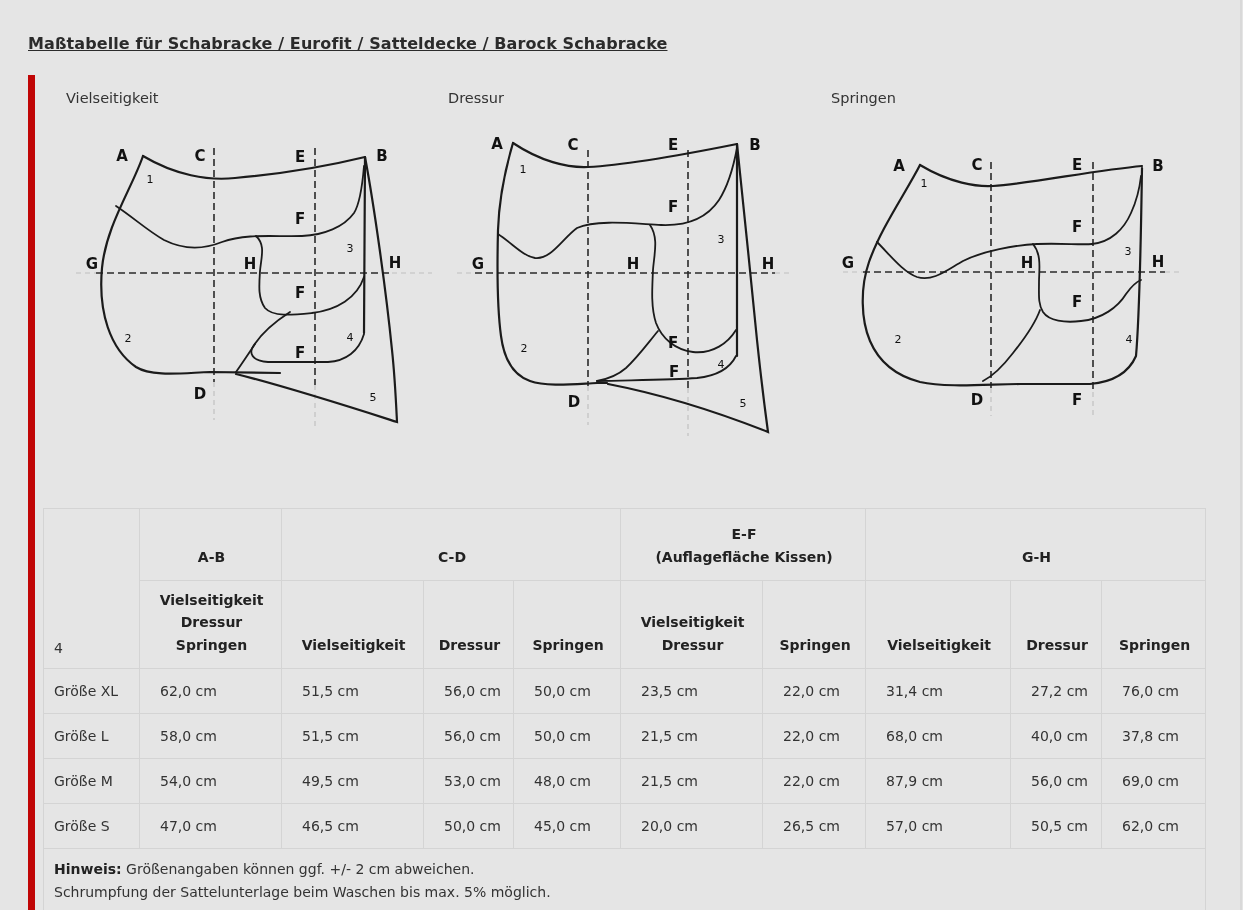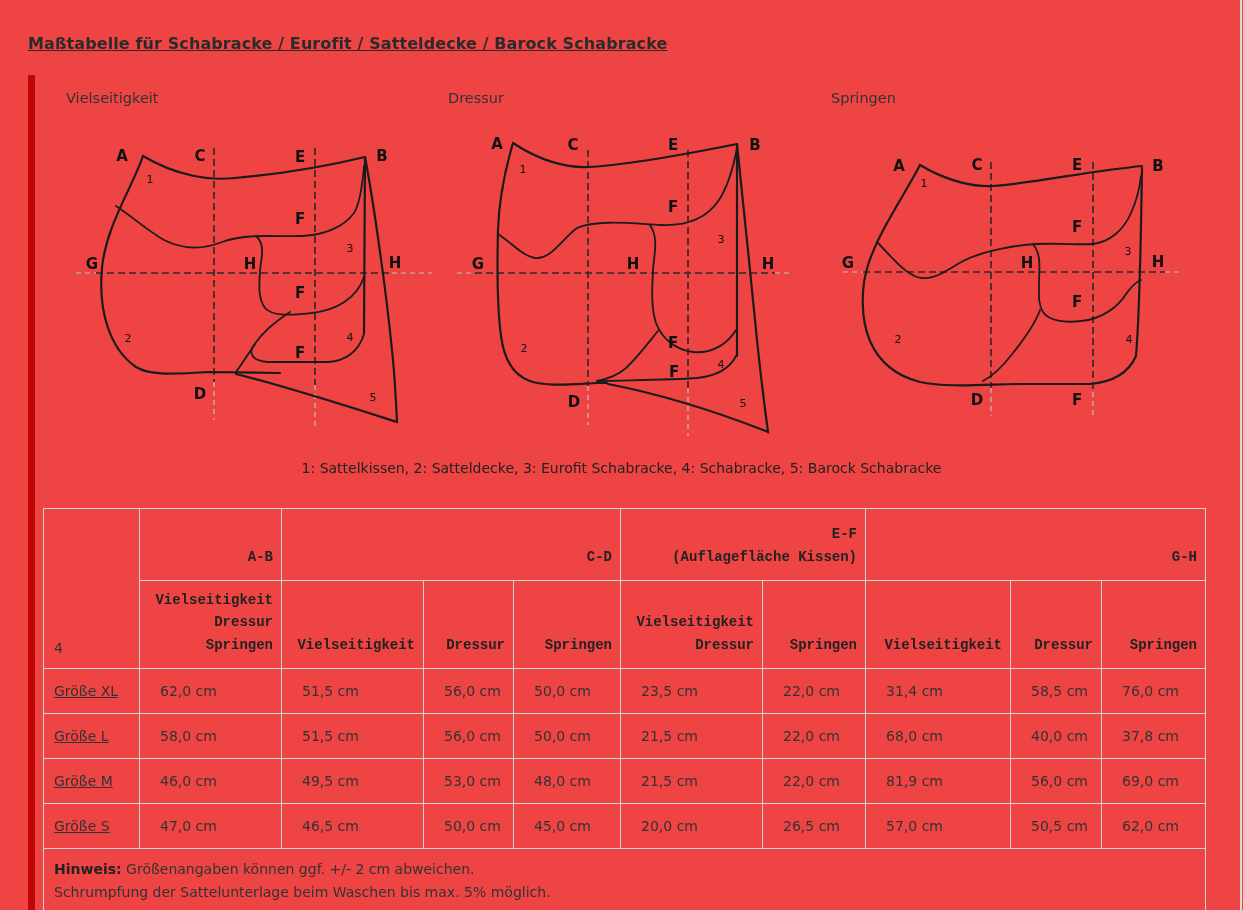--- a/index.html
+++ b/index.html
@@ -1,40 +1,40 @@
 <!DOCTYPE html>
 <html><head>
 <meta charset="utf-8">
 <style>
   html,body{margin:0;padding:0;background:#fff;}
-  .page{position:relative;width:1243px;height:910px;background:#ef4444;overflow:hidden;
+  .page{position:relative;width:1243px;height:910px;background:#e5e5e5;overflow:hidden;
         font-family:"DejaVu Sans","Liberation Sans",sans-serif;color:#333;}
   .right-edge{position:absolute;right:1px;top:0;width:2px;height:910px;background:#d9d9d9;}
   .title{position:absolute;left:28px;top:34px;margin:0;font-size:16px;font-weight:bold;
          color:#2b2b2b;text-decoration:underline;letter-spacing:.1px;}
   .accent-bar{position:absolute;left:28px;top:75px;width:7px;height:835px;background:#c00505;}
   .diagram-title{position:absolute;top:90px;font-size:14.5px;color:#333;}
   .dt1{left:66px;} .dt2{left:448px;} .dt3{left:831px;}
   .diag{position:absolute;top:130px;}
   .d1{left:40px;} .d2{left:445px;} .d3{left:835px;}
   .s2{stroke:#1b1b1b;stroke-width:2.2;fill:none;stroke-linecap:round;}
   .s1{stroke:#1b1b1b;stroke-width:1.8;fill:none;stroke-linecap:round;}
   .dash{stroke:#2a2a2a;stroke-width:1.6;stroke-dasharray:7 4;fill:none;}
   .dashlight{stroke:#c0c0c0;stroke-width:1.2;stroke-dasharray:5 4;fill:none;}
   .L{font-family:"DejaVu Sans",sans-serif;font-size:15px;font-weight:bold;fill:#111;text-anchor:middle;}
   .N{font-family:"DejaVu Sans",sans-serif;font-size:11px;fill:#111;text-anchor:middle;}
   .legend{position:absolute;left:0;top:460px;width:1243px;text-align:center;font-size:14px;color:#222;}
   table.size{position:absolute;left:43px;top:508px;width:1162px;border-collapse:collapse;
              table-layout:fixed;font-size:14px;color:#333;}
   table.size th,table.size td{border:1px solid #d4d4d4;overflow:hidden;}
-  table.size th{font-weight:bold;color:#222;text-align:right;vertical-align:bottom;
-                padding:8px 8px 12px 10px;white-space:pre-line;line-height:1.6;font-family:Liberation Mono, monospace;}
+  table.size th{font-weight:bold;color:#222;text-align:center;vertical-align:bottom;
+                padding:8px 8px 12px 10px;white-space:pre-line;line-height:1.6;}
   td.corner{vertical-align:bottom;padding:8px 8px 12px 10px;}
   tr.h1{height:72px;} tr.h2{height:86px;} tr.data{height:45px;}
-  td.rowlabel{padding:6px 8px 6px 10px;vertical-align:middle;text-decoration:underline;}
+  td.rowlabel{padding:6px 8px 6px 10px;vertical-align:middle;}
   td.val{padding:6px 0 6px 20px;vertical-align:middle;}
   td.note{padding:9px 10px;line-height:1.65;vertical-align:top;}
   td.note b{color:#222;}
 </style>
 </head>
 <body>
 
 <div class="page">
   <div class="right-edge"></div>
 
@@ -127,21 +127,20 @@
     <text class="L" x="323" y="137">H</text>
     <text class="L" x="242" y="177">F</text>
     <text class="L" x="142" y="275">D</text>
     <text class="L" x="242" y="275">F</text>
     <text class="N" x="89" y="57">1</text>
     <text class="N" x="63" y="213">2</text>
     <text class="N" x="293" y="125">3</text>
     <text class="N" x="294" y="213">4</text>
   </svg>
 
-  <div class="legend">1: Sattelkissen, 2: Satteldecke, 3: Eurofit Schabracke, 4: Schabracke, 5: Barock Schabracke</div>
 
   <table class="size">
     <colgroup>
       <col style="width:96px">
         <col style="width:142px">
         <col style="width:142px">
         <col style="width:90px">
         <col style="width:107px">
       <col style="width:142px">
         <col style="width:103px">
@@ -174,44 +173,44 @@
     </tr>
     <tr class="data">
       <td class="rowlabel">Größe XL</td>
       <td class="val">62,0 cm</td>
       <td class="val">51,5 cm</td>
       <td class="val">56,0 cm</td>
       <td class="val">50,0 cm</td>
       <td class="val">23,5 cm</td>
       <td class="val">22,0 cm</td>
       <td class="val">31,4 cm</td>
-      <td class="val">58,5 cm</td>
+      <td class="val">27,2 cm</td>
       <td class="val">76,0 cm</td>
     </tr>
     <tr class="data">
       <td class="rowlabel">Größe L</td>
       <td class="val">58,0 cm</td>
       <td class="val">51,5 cm</td>
       <td class="val">56,0 cm</td>
       <td class="val">50,0 cm</td>
       <td class="val">21,5 cm</td>
       <td class="val">22,0 cm</td>
       <td class="val">68,0 cm</td>
       <td class="val">40,0 cm</td>
       <td class="val">37,8 cm</td>
     </tr>
     <tr class="data">
       <td class="rowlabel">Größe M</td>
-      <td class="val">46,0 cm</td>
+      <td class="val">54,0 cm</td>
       <td class="val">49,5 cm</td>
       <td class="val">53,0 cm</td>
       <td class="val">48,0 cm</td>
       <td class="val">21,5 cm</td>
       <td class="val">22,0 cm</td>
-      <td class="val">81,9 cm</td>
+      <td class="val">87,9 cm</td>
       <td class="val">56,0 cm</td>
       <td class="val">69,0 cm</td>
     </tr>
     <tr class="data">
       <td class="rowlabel">Größe S</td>
       <td class="val">47,0 cm</td>
       <td class="val">46,5 cm</td>
       <td class="val">50,0 cm</td>
       <td class="val">45,0 cm</td>
       <td class="val">20,0 cm</td>

